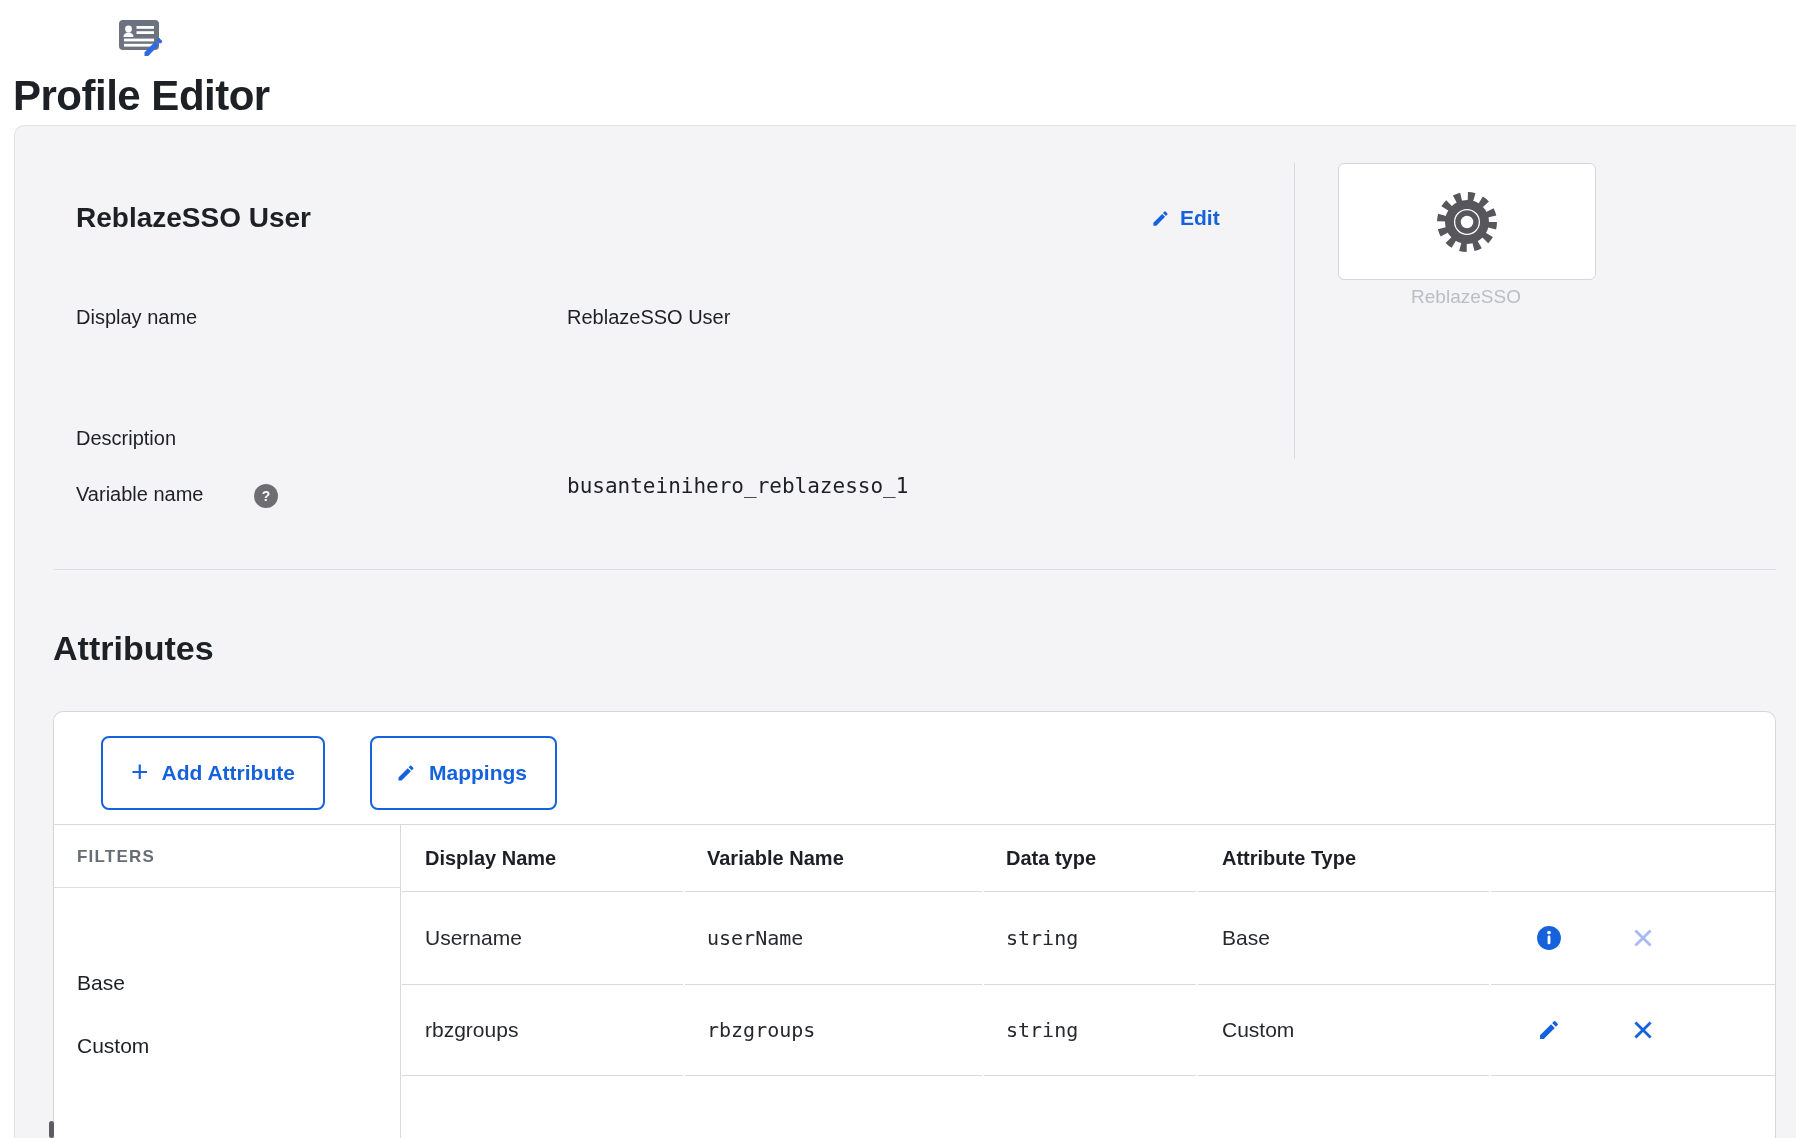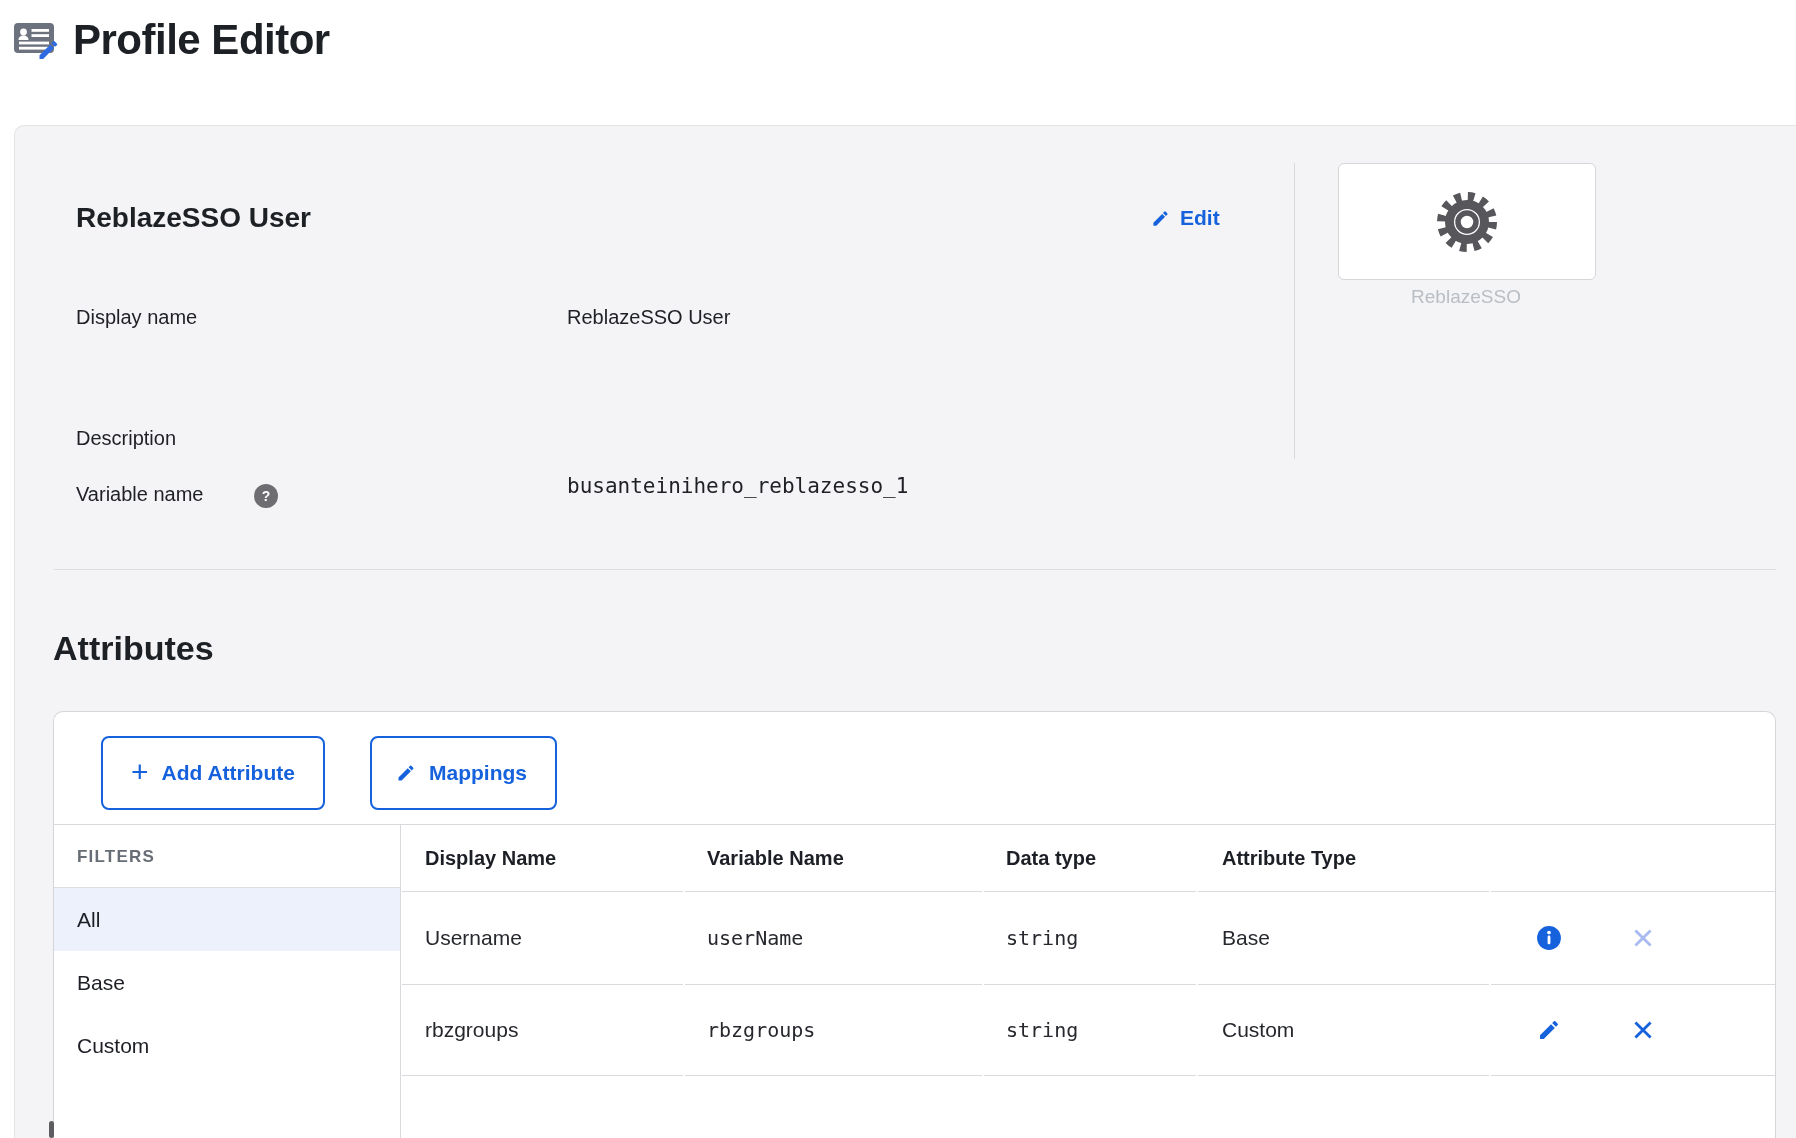--- a/index.html
+++ b/index.html
@@ -1,20 +1,20 @@
 <!DOCTYPE html>
 <html><head>
 <meta charset="utf-8">
 <style>
   html,body{margin:0;padding:0;background:#fff;}
   .page{position:relative;width:1796px;height:1138px;overflow:hidden;background:#fff;
         font-family:"Liberation Sans",sans-serif;color:#1e2026;}
 
   
-  .app-title{position:absolute;left:13px;top:16px;display:flex;align-items:center;gap:14px;}
+  .app-title{position:absolute;left:13px;top:16px;display:flex;align-items:center;gap:14px;flex-direction:column;}
   .app-title h1{margin:0;font-size:42px;font-weight:700;letter-spacing:-.5px;color:#1d2025;}
 
   
   .card{position:absolute;left:14px;top:125px;right:0;bottom:0;background:#f4f4f6;
         border-top:1px solid #e4e4e7;border-left:1px solid #e4e4e7;border-top-left-radius:10px;}
 
   .profile-name{position:absolute;left:61px;top:76px;font-size:28px;font-weight:700;color:#1d2025;}
   .edit-link{position:absolute;left:1136px;top:80px;display:flex;align-items:center;gap:10px;
              color:#1662dd;font-size:21px;font-weight:600;cursor:pointer;}
   .edit-link svg{width:19px;height:19px;fill:#1662dd;}
@@ -151,23 +151,20 @@
         <svg viewBox="0 0 24 24">
             <path d="M3 17.25V21h3.75L17.81 9.94l-3.75-3.75L3 17.25zm17.71-10.21a1 1 0 0 0 0-1.41l-2.34-2.34a1 1 0 0 0-1.41 0l-1.83 1.83 3.75 3.75 1.83-1.83z"></path>
           </svg>
         <span>Mappings</span>
       </div>
       <div class="toolbar-border"></div>
 
       <div class="sidebar">
         <div class="filters-label">FILTERS</div>
         <div class="filters-divider"></div>
-        <div class="filter-item selected fi-0">
-          <span>All</span>
-        </div>
         <div class="filter-item fi-1">
           <span>Base</span>
         </div>
         <div class="filter-item fi-2">
           <span>Custom</span>
         </div>
       </div>
 
       <div class="table-zone">
 

